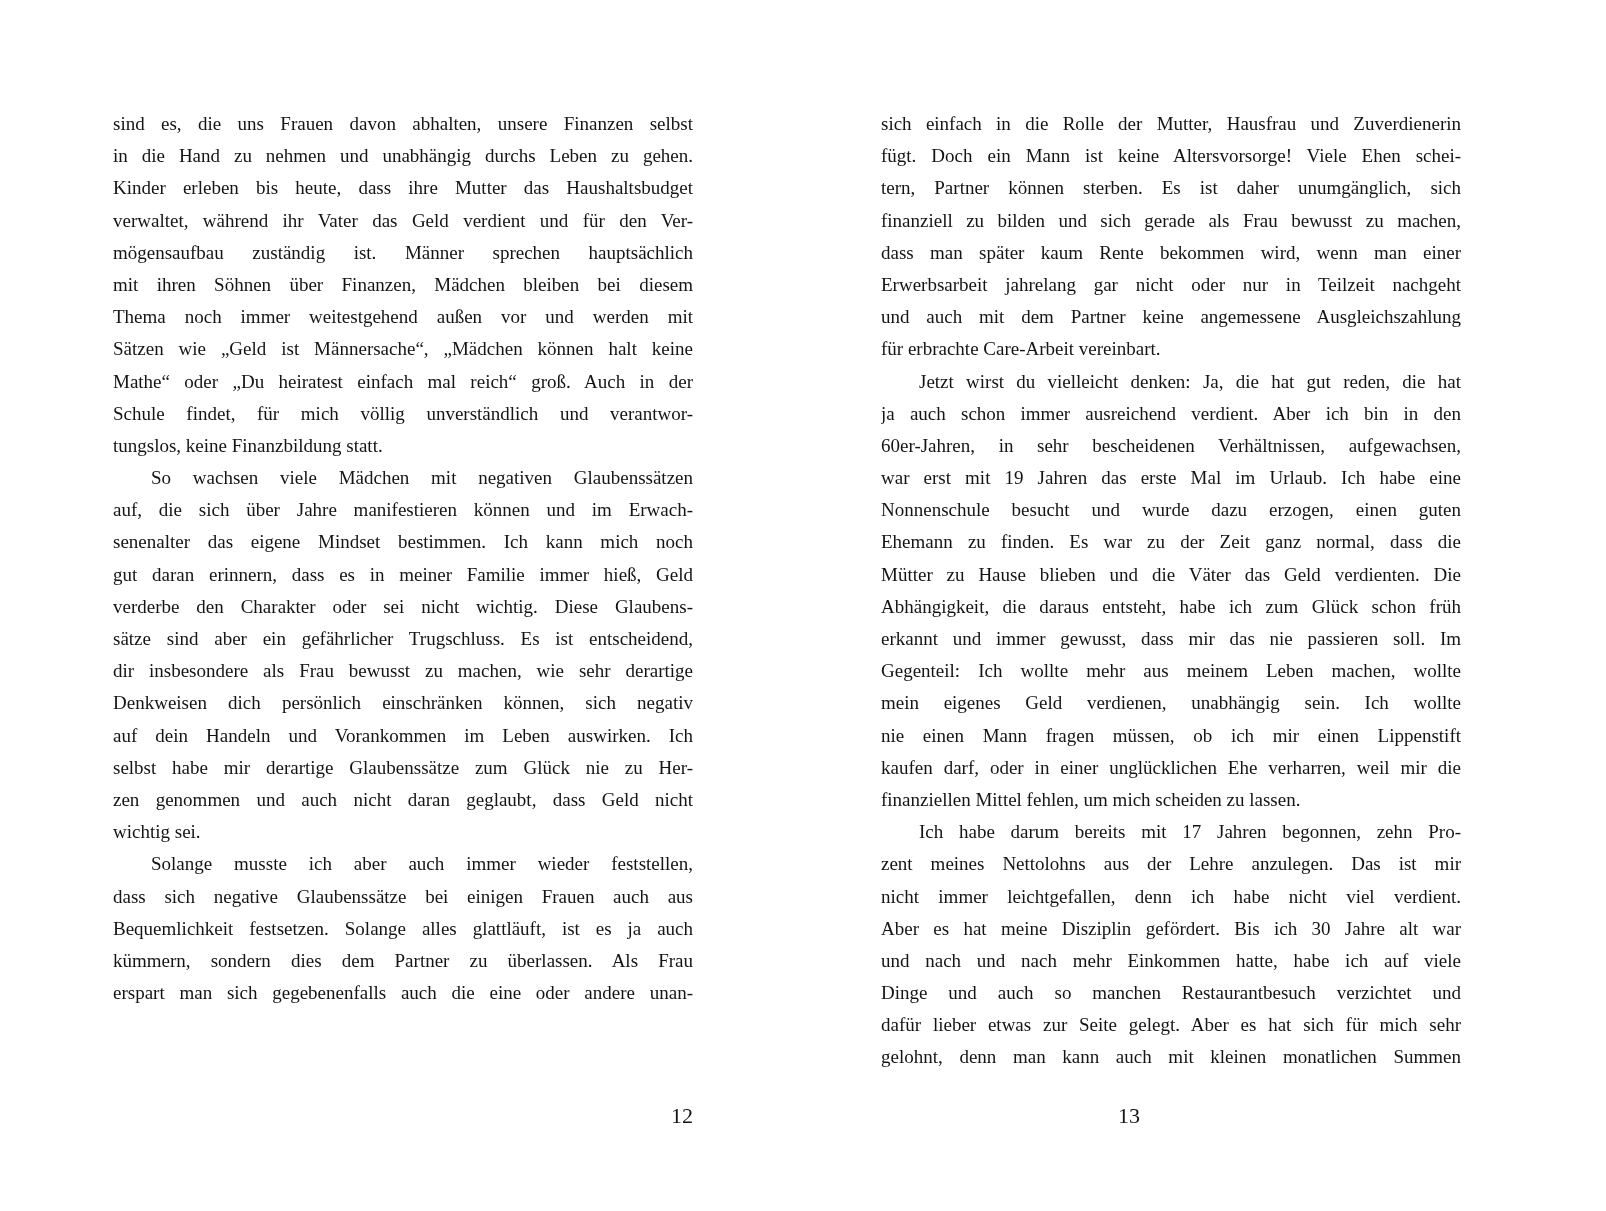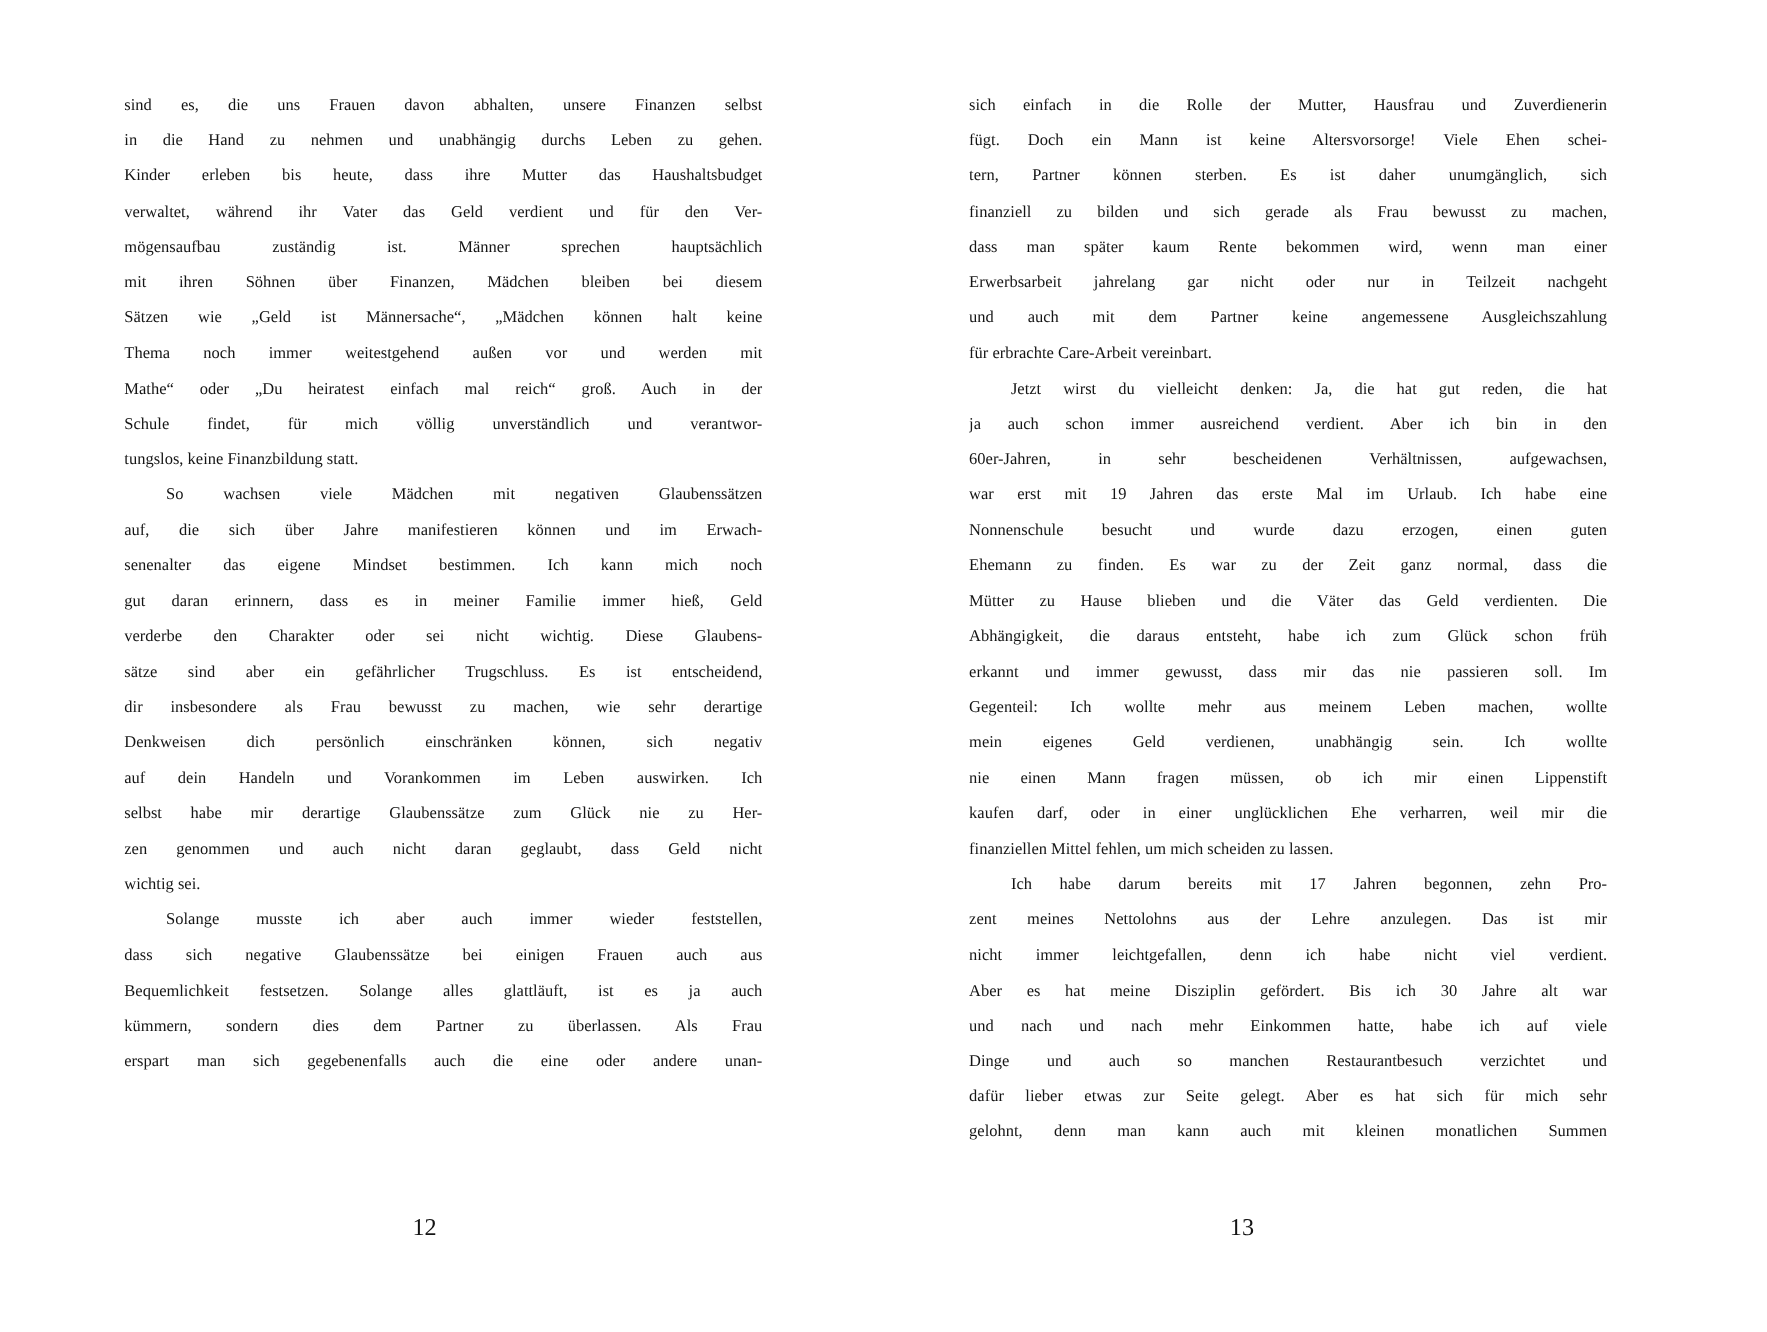--- a/index.html
+++ b/index.html
@@ -11,23 +11,23 @@
     font-family: "Liberation Serif", "DejaVu Serif", serif;
     color: #141414;
   }
   .spread {
     position: absolute;
     inset: 0;
     background: #ffffff;
   }
   .text-column {
     position: absolute;
-    top: 80px;
+    top: 108px;
     width: 580px;
-    font-size: 15px;
+    font-size: 19px;
     font-family: Liberation Serif, serif;
   }
   .col-left  { left: 113px; }
   .col-right { left: 881px; }
   .line {
     height: 32.2px;
     line-height: 32.2px;
     text-align: justify;
     text-align-last: justify;
     white-space: normal;
@@ -36,37 +36,37 @@
   .line.indent { text-indent: 38px; }
   .line.endline { text-align-last: left; }
   .page-number {
     position: absolute;
     top: 1100px;
     width: 580px;
     text-align: center;
     font-size: 22px;
     line-height: 32px;
   }
-  .pn-left  { left: 96px; }
+  .pn-left  { left: 113px; text-align: right; }
   .pn-right { left: 839px; }
 </style>
 </head>
 <body>
 
 <div class="spread">
 
   <div class="text-column col-left">
       <div class="line">sind es, die uns Frauen davon abhalten, unsere Finanzen selbst</div>
       <div class="line">in die Hand zu nehmen und unabhängig durchs Leben zu gehen.</div>
       <div class="line">Kinder erleben bis heute, dass ihre Mutter das Haushaltsbudget</div>
       <div class="line">verwaltet, während ihr Vater das Geld verdient und für den Ver-</div>
       <div class="line">mögensaufbau zuständig ist. Männer sprechen hauptsächlich</div>
       <div class="line">mit ihren Söhnen über Finanzen, Mädchen bleiben bei diesem</div>
+      <div class="line">Thema noch immer weitestgehend außen vor und werden mit</div>
       <div class="line">Sätzen wie „Geld ist Männersache“, „Mädchen können halt keine</div>
-      <div class="line">Thema noch immer weitestgehend außen vor und werden mit</div>
       <div class="line">Mathe“ oder „Du heiratest einfach mal reich“ groß. Auch in der</div>
       <div class="line">Schule findet, für mich völlig unverständlich und verantwor-</div>
       <div class="line endline">tungslos, keine Finanzbildung statt.</div>
       <div class="line indent">So wachsen viele Mädchen mit negativen Glaubenssätzen</div>
       <div class="line">auf, die sich über Jahre manifestieren können und im Erwach-</div>
       <div class="line">senenalter das eigene Mindset bestimmen. Ich kann mich noch</div>
       <div class="line">gut daran erinnern, dass es in meiner Familie immer hieß, Geld</div>
       <div class="line">verderbe den Charakter oder sei nicht wichtig. Diese Glaubens-</div>
       <div class="line">sätze sind aber ein gefährlicher Trugschluss. Es ist entscheidend,</div>
       <div class="line">dir insbesondere als Frau bewusst zu machen, wie sehr derartige</div>

